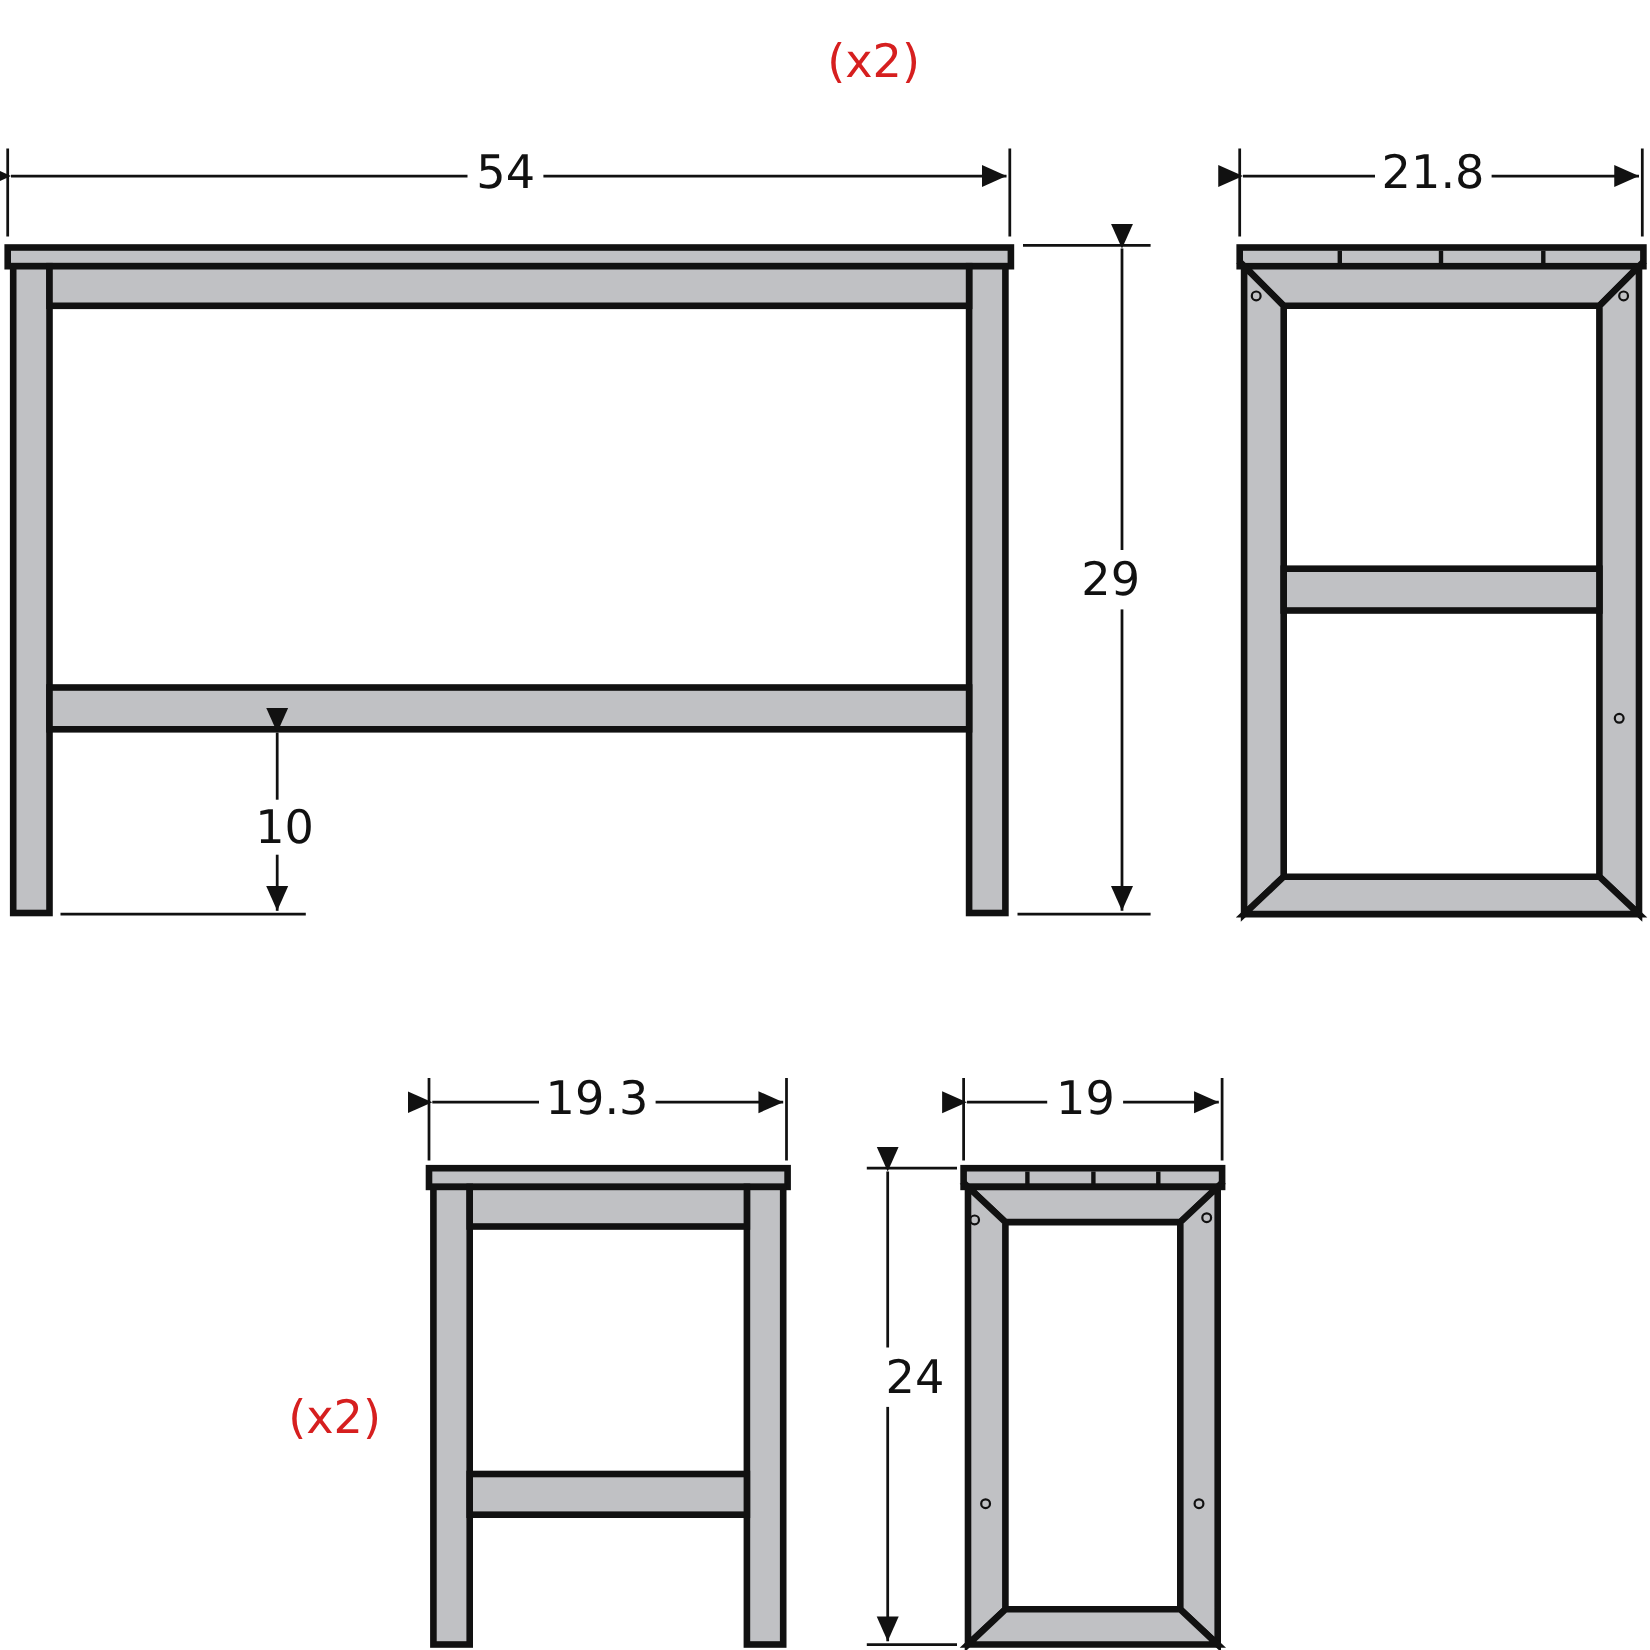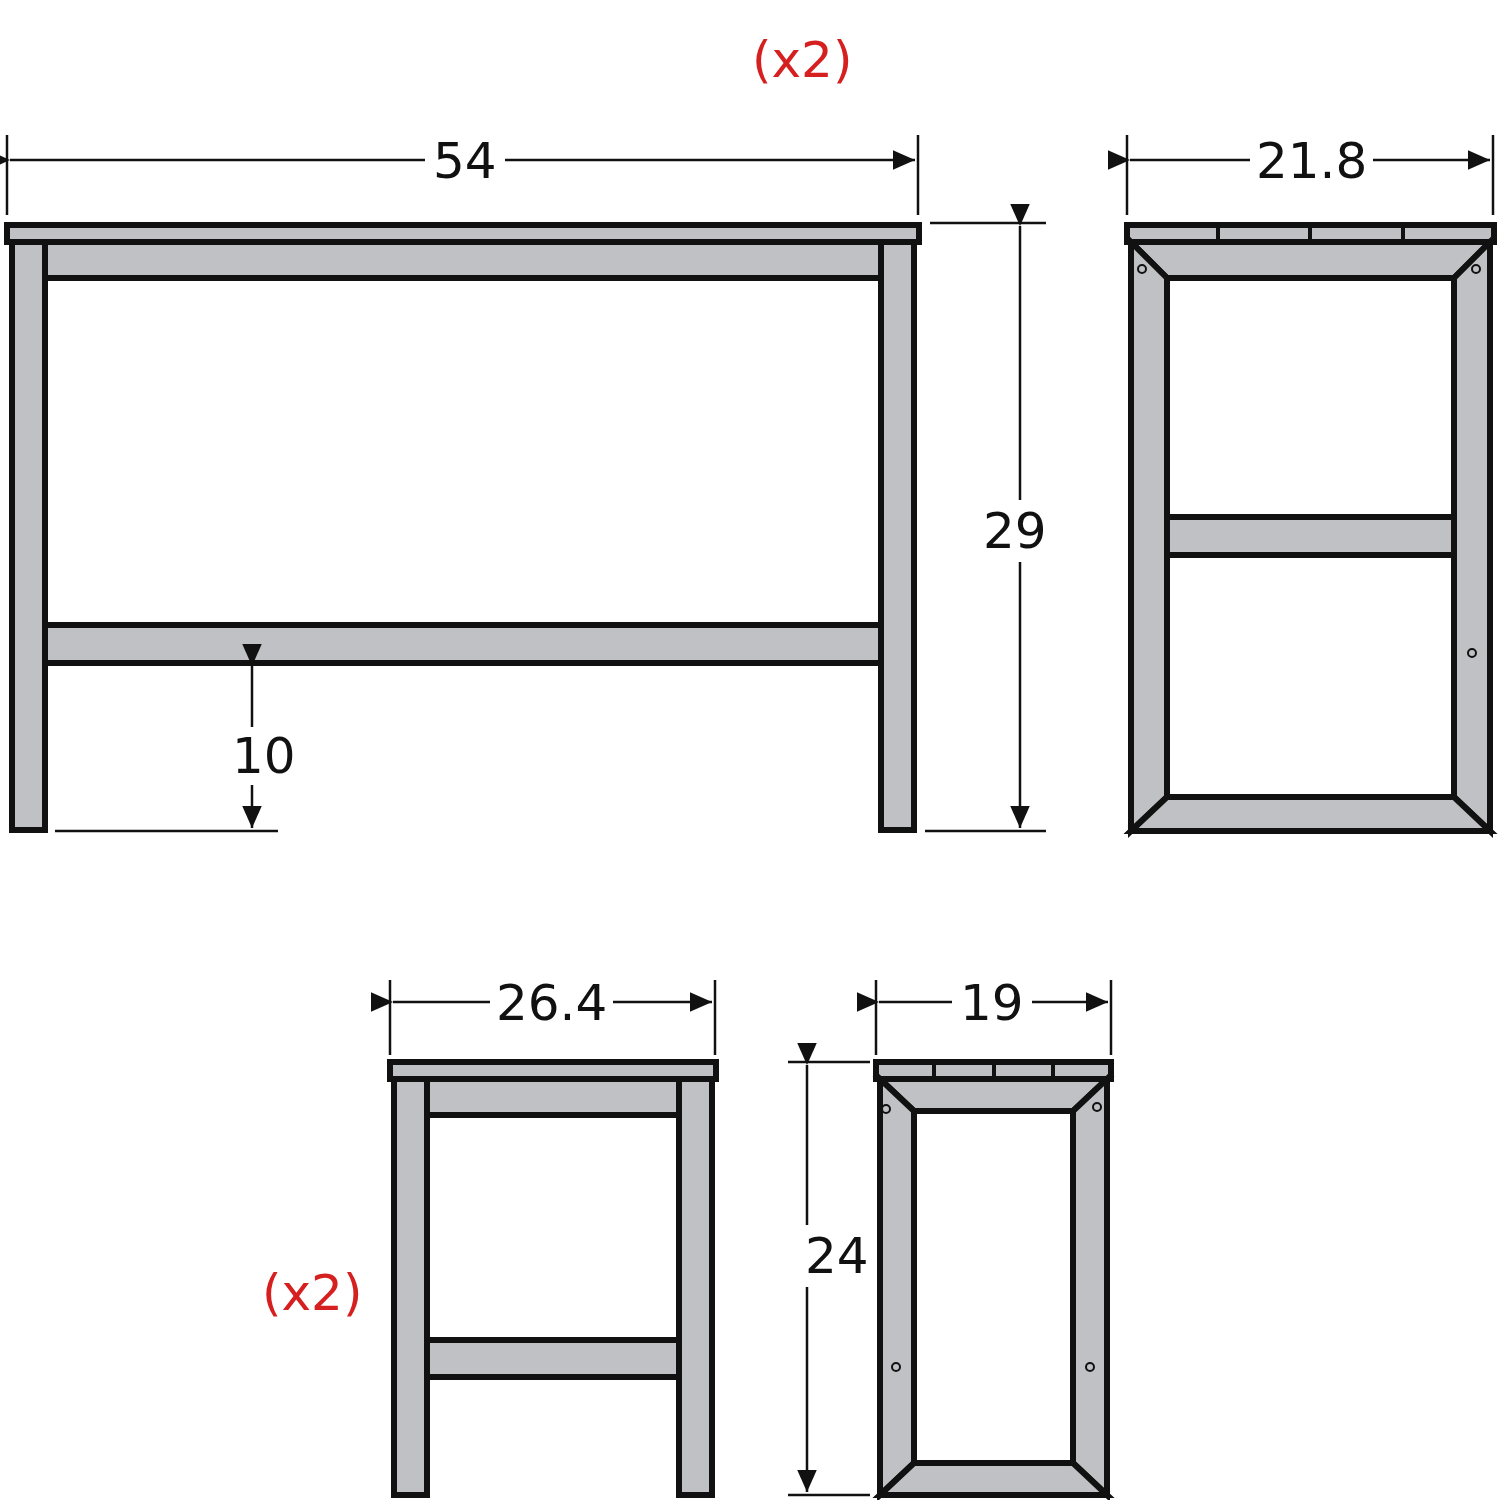--- a/index.html
+++ b/index.html
@@ -1,18 +1,18 @@
 <!DOCTYPE html>
 <html><head>
 <meta charset="utf-8">
 <style>
   html,body{margin:0;padding:0;background:#fff;}
   #canvas{position:relative;width:1500px;height:1500px;overflow:hidden;background:#fff;}
   svg{position:absolute;left:0;top:0;}
-  .lbl{position:absolute;font-family:"DejaVu Sans",sans-serif;font-size:50px;color:#111;background:#fff;line-height:1;white-space:nowrap;}
+  .lbl{position:absolute;font-family:"DejaVu Sans",sans-serif;font-size:42px;color:#111;background:#fff;line-height:1;white-space:nowrap;}
   .red{color:#d61f1f;}
 </style>
 </head>
 <body>
 
 <div id="canvas">
 <svg width="1500" height="1500" viewBox="0 0 1500 1500">
   <defs>
     <marker id="ar" markerWidth="10" markerHeight="10" refX="9" refY="5" orient="auto">
           <path d="M0,1 L9,5 L0,9 Z" fill="#111"></path>
@@ -93,17 +93,17 @@
         <line x1="788" y1="1495" x2="870" y2="1495"></line>
     <line x1="807" y1="1065" x2="807" y2="1492" marker-start="url(#ar)" marker-end="url(#ar)"></line>
   </g>
 </svg>
 
 <div class="lbl red" style="left:752px;top:35px;">(x2)</div>
 <div class="lbl" style="left:425px;top:136px;padding:0 8px;">54</div>
 <div class="lbl" style="left:1250px;top:136px;padding:0 6px;text-align:right;">21.8</div>
 <div class="lbl" style="left:983px;top:500px;padding:6px 0;">29</div>
 <div class="lbl" style="left:220px;top:727px;padding:4px 0;margin-left:12px;">10</div>
-<div class="lbl" style="left:490px;top:978px;padding:0 6px;">26.4</div>
+<div class="lbl" style="left:490px;top:978px;padding:0 6px;">19.3</div>
 <div class="lbl" style="left:952px;top:978px;padding:0 8px;">19</div>
 <div class="lbl" style="left:775px;top:1225px;padding:6px 0;margin-left:30px;">24</div>
 <div class="lbl red" style="left:262px;top:1268px;">(x2)</div>
 </div>
 
 </body></html>

